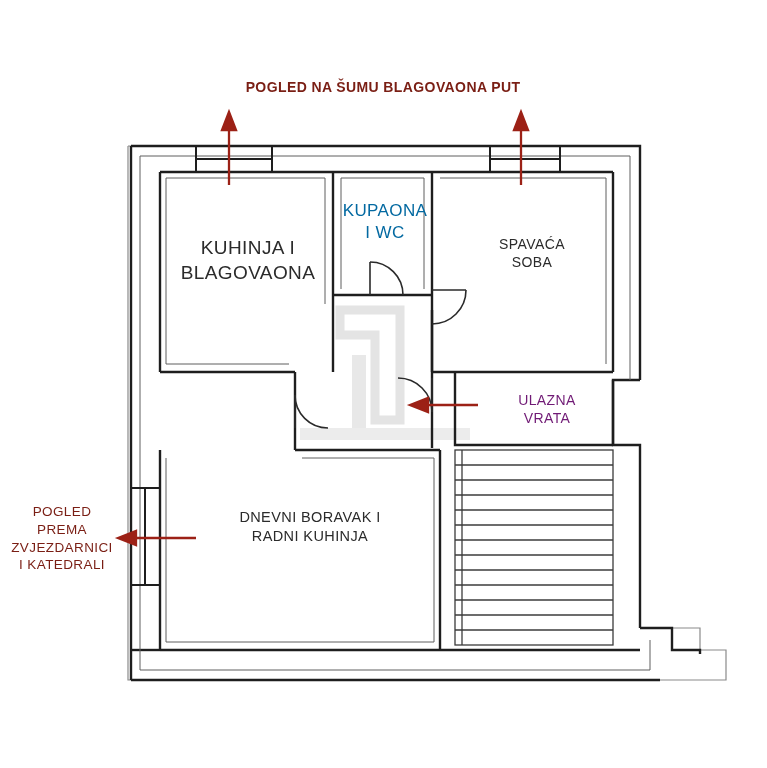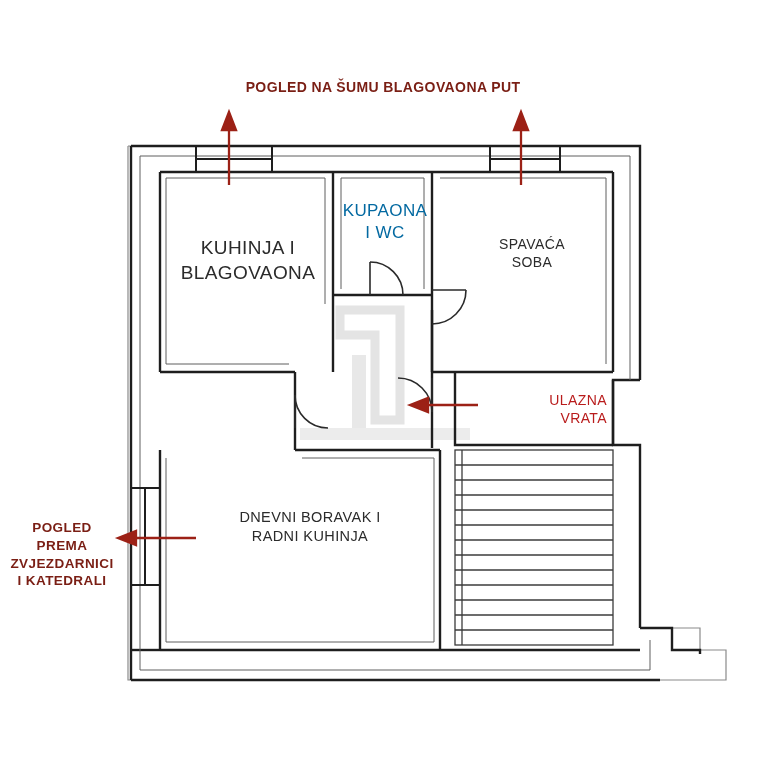--- a/index.html
+++ b/index.html
@@ -68,32 +68,31 @@
     top: 508px;
     width: 240px;
     font-size: 14.5px;
     color: #2b2b2b;
   }
   #entrance-label {
     left: 487px;
     top: 391px;
     width: 120px;
     font-size: 14px;
-    text-align: right;
-    color: #b91c1c;
+    text-align: center;
+    color: #701a75;
   }
   #view-west-label {
     left: 6px;
     top: 503px;
     width: 112px;
     font-size: 13.5px;
-    font-weight: bold;
+    font-weight: normal;
     color: #7a1e14;
     text-align: center;
-    margin-top: 16px;
   }
 </style>
 </head>
 <body>
 
 <svg id="floorplan" viewBox="0 0 767 768" xmlns="http://www.w3.org/2000/svg">
 
   <g opacity="1">
     <path d="M340 310 L400 310 L400 420 L375 420 L375 335 L340 335 Z" fill="none" stroke="#e4e4e4" stroke-width="9"></path>
     <path d="M352 355 L366 355 L366 430 L352 430 Z" fill="#e8e8e8"></path>

